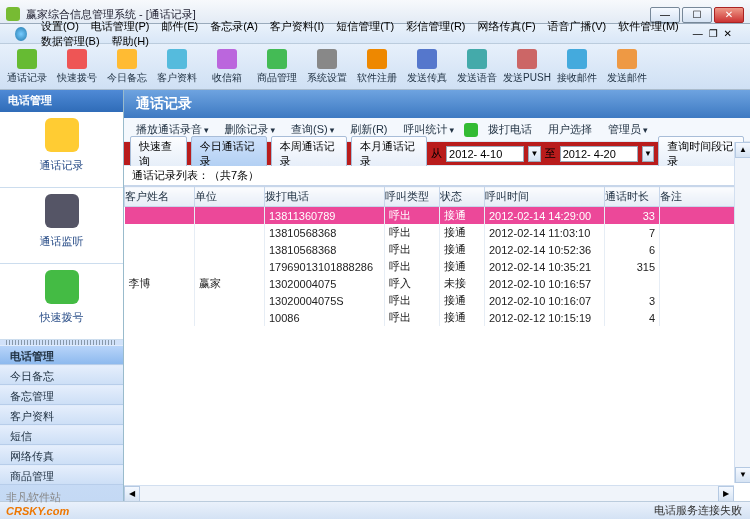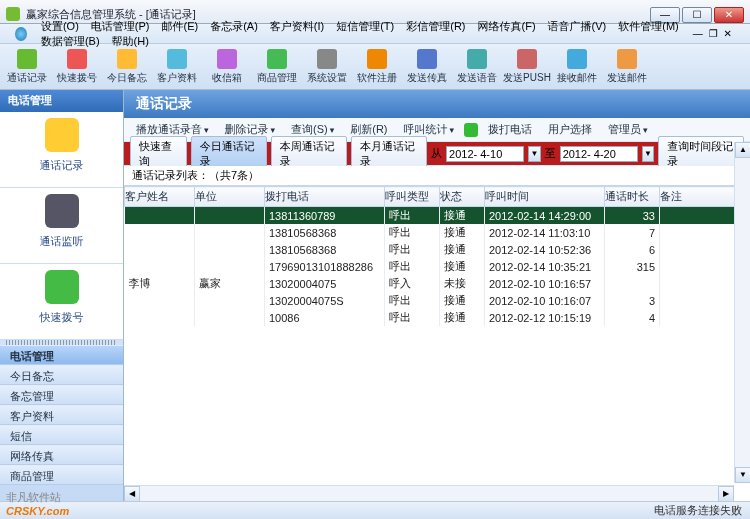--- a/index.html
+++ b/index.html
@@ -52,21 +52,21 @@
 .fbtn.active { background: linear-gradient(#cfe2fb,#aecdf2); }
 .datein { width: 78px; padding: 1px 2px; border: 1px solid #9ab; background: #fff; }
 .ddarrow { width: 14px; height: 16px; border: 1px solid #9ab; background: linear-gradient(#f5f9ff,#d6e3f3); text-align: center; line-height: 14px; font-size: 8px; cursor: pointer; }
 .summaryrow { height: 20px; background: #fff; border-bottom: 1px solid #c7d6ea; padding: 2px 8px; }
 
 
 .tablewrap { flex: 1; overflow: auto; position: relative; }
 table { border-collapse: collapse; width: 100%; table-layout: fixed; }
 th { background: linear-gradient(#fbfcfe,#e6edf7); border: 1px solid #c7d6ea; padding: 2px 0; text-align: left; font-weight: normal; color: #234; height: 18px; }
 td { border-right: 1px solid #e6edf5; padding: 1px 4px; height: 16px; white-space: nowrap; overflow: hidden; }
-tr.selected td { background: #14532d; color: #fff; }
+tr.selected td { background: #ec4899; color: #fff; }
 tr:not(.selected) td { color: #222; }
 
 
 .status { position: absolute; bottom: 0; left: 0; right: 0; height: 18px; background: linear-gradient(#eaf1fb,#d4e2f4); border-top: 1px solid #bcd; display: flex; justify-content: flex-end; align-items: center; padding: 0 8px; color: #333; }
 
 
 .scrollv { position: absolute; right: 0; top: 142px; bottom: 36px; width: 16px; background: #f0f4fa; border-left: 1px solid #d2dff0; }
 .sarrow { width: 16px; height: 16px; background: linear-gradient(#f5f9ff,#d6e3f3); border: 1px solid #b5c9e2; text-align: center; line-height: 14px; font-size: 8px; cursor: pointer; }
 .scrollh { position: absolute; left: 124px; right: 16px; bottom: 18px; height: 16px; background: #f0f4fa; border-top: 1px solid #d2dff0; display: flex; justify-content: space-between; }
 

